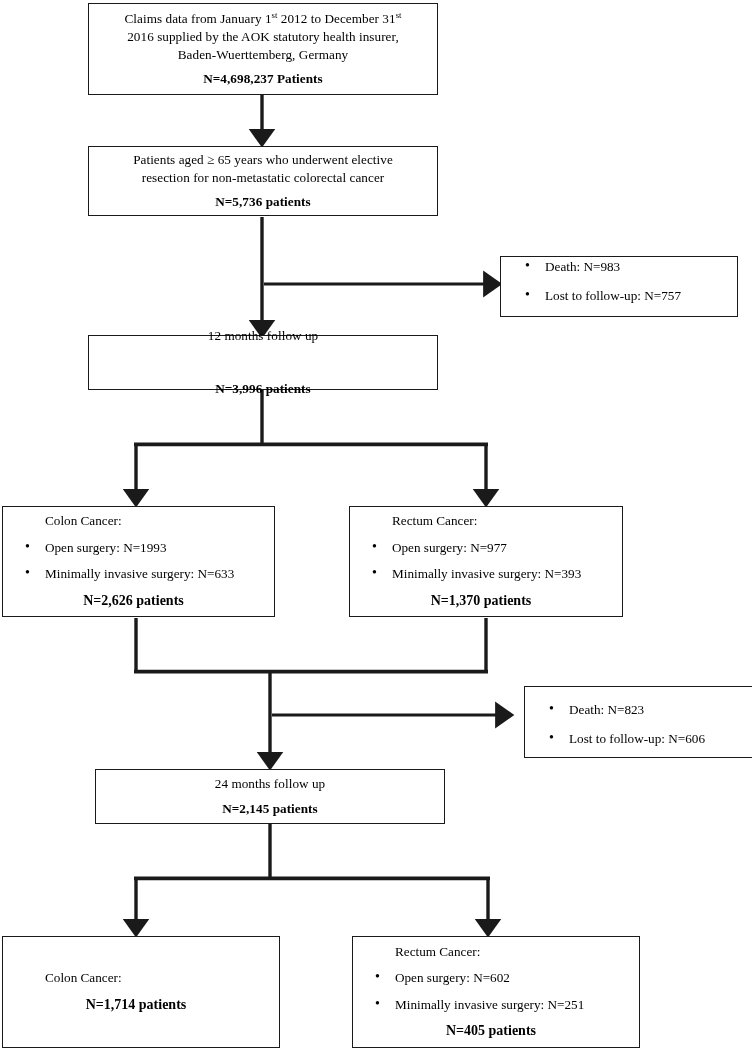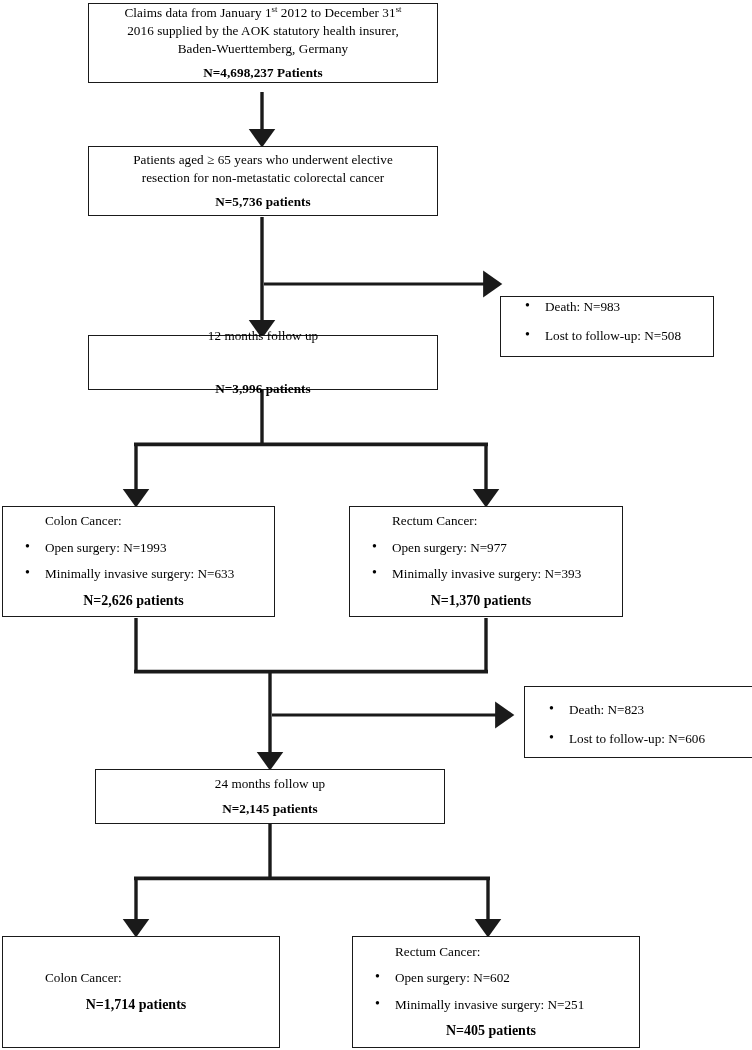--- a/index.html
+++ b/index.html
@@ -110,39 +110,39 @@
 
     <line x1="270" y1="671" x2="270" y2="763" stroke="#1a1a1a" stroke-width="3.4" marker-end="url(#ah)"></line>
     <line x1="272" y1="715" x2="506" y2="715" stroke="#1a1a1a" stroke-width="3.2" marker-end="url(#ahs)"></line>
 
     <line x1="270" y1="824" x2="270" y2="880" stroke="#1a1a1a" stroke-width="3.4"></line>
     <line x1="134" y1="878.4" x2="490" y2="878.4" stroke="#1a1a1a" stroke-width="3.6"></line>
     <line x1="136" y1="877" x2="136" y2="930" stroke="#1a1a1a" stroke-width="3.4" marker-end="url(#ah)"></line>
     <line x1="488" y1="877" x2="488" y2="930" stroke="#1a1a1a" stroke-width="3.4" marker-end="url(#ah)"></line>
   </svg>
 
-  <div class="box center" style="left:88px; top:3px; width:350px; height:80px; padding:8px 10px;">
+  <div class="box center" style="left:88px; top:3px; width:350px; height:92px; padding:8px 10px;">
     <div class="line">
       <span>Claims data from January 1</span><sup>st</sup><span> 2012 to December 31</span><sup>st</sup>
     </div>
     <div class="line">2016 supplied by the AOK statutory health insurer,</div>
     <div class="line">Baden-Wuerttemberg, Germany</div>
     <div class="line bold pad-top">N=4,698,237 Patients</div>
   </div>
 
   <div class="box center" style="left:88px; top:146px; width:350px; height:70px; padding:22px 10px;">
     <div class="line">Patients aged ≥ 65 years who underwent elective</div>
     <div class="line">resection for non-metastatic colorectal cancer</div>
     <div class="line bold pad-top">N=5,736 patients</div>
   </div>
 
-  <div class="box excl-box" style="left:500px; top:256px; width:214px; height:61px; padding:2px 6px 24px 6px;margin-top:40px;">
+  <div class="box excl-box" style="left:500px; top:256px; width:238px; height:61px; padding:2px 6px 24px 6px;">
     <ul class="bullets">
       <li>Death: N=983</li>
-      <li>Lost to follow-up: N=508</li>
+      <li>Lost to follow-up: N=757</li>
     </ul>
   </div>
 
   <div class="box center" style="left:88px; top:335px; width:350px; height:55px; padding:4px 10px;gap:28px;">
     <div class="line">12 months follow up</div>
     <div class="line bold pad-top">N=3,996 patients</div>
   </div>
 
   <div class="box" style="left:2px; top:506px; width:273px; height:111px; padding:6px 4px 8px 4px;">
     <div class="grp-title">Colon Cancer:</div>

